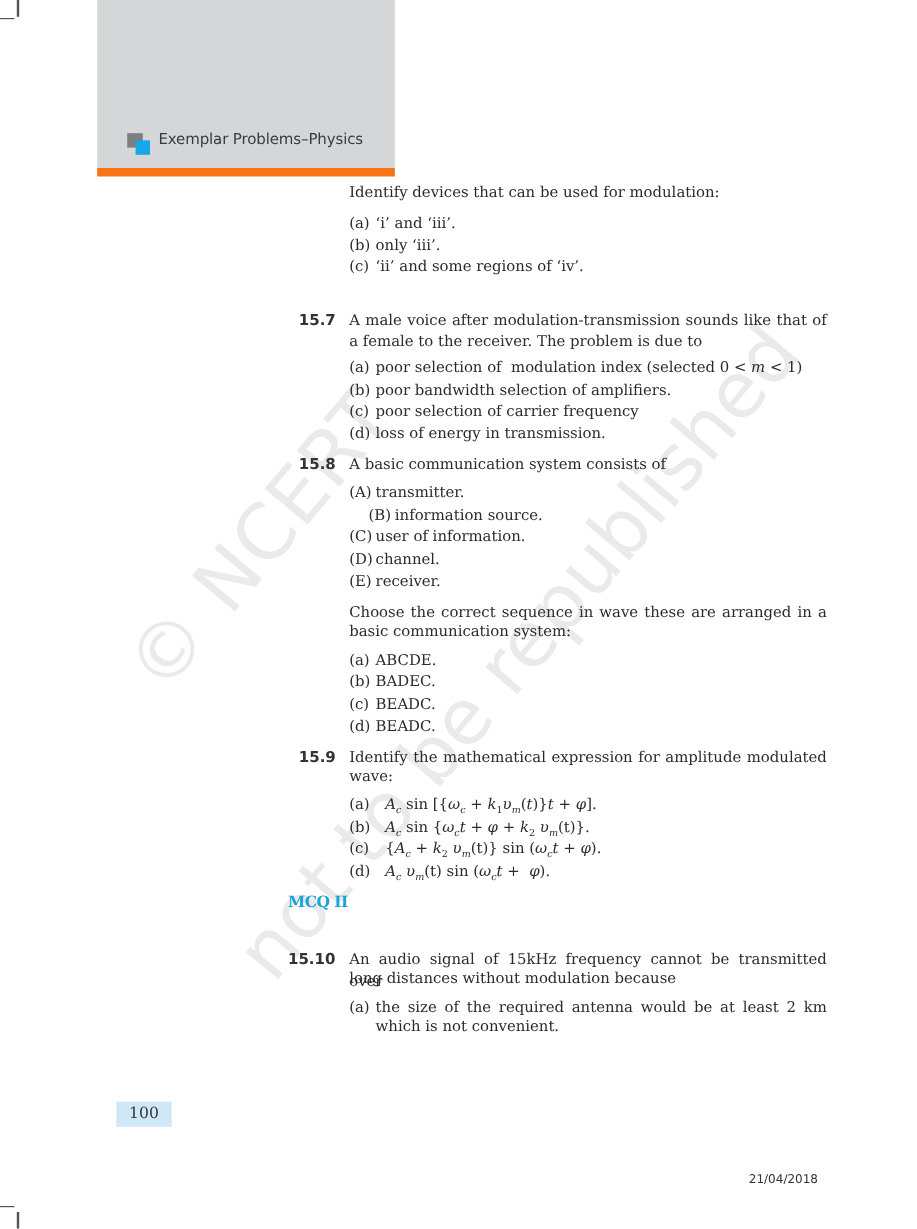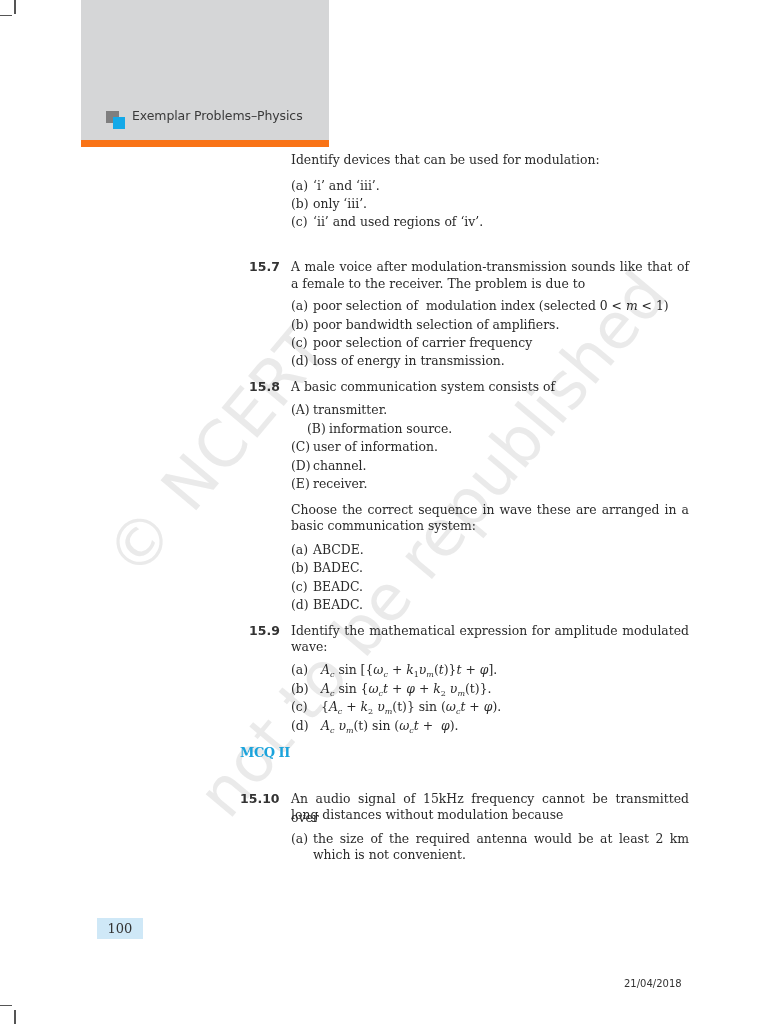--- a/index.html
+++ b/index.html
@@ -166,21 +166,21 @@
 </div>
 
 <div class="watermark">© NCERT</div>
 <div class="watermark2">not to be republished</div>
 
 <div class="content">
 
   <div class="line" style="left:291px;top:151px;">Identify devices that can be used for modulation:</div>
   <div class="line" style="left:291px;top:177px;"><span class="opt-label">(a)</span><span>‘i’ and ‘iii’.</span></div>
   <div class="line" style="left:291px;top:195px;"><span class="opt-label">(b)</span><span>only ‘iii’.</span></div>
-  <div class="line" style="left:291px;top:213px;"><span class="opt-label">(c)</span><span>‘ii’ and used regions of ‘iv’.</span></div>
+  <div class="line" style="left:291px;top:213px;"><span class="opt-label">(c)</span><span>‘ii’ and some regions of ‘iv’.</span></div>
 
   <div class="qnum" style="left:249px;top:258px;">15.7</div>
   <div class="justify" style="left:291px;top:258px;">A male voice after modulation-transmission sounds like that of</div>
   <div class="line" style="left:291px;top:275px;">a female to the receiver. The problem is due to</div>
   <div class="line" style="left:291px;top:297px;"><span class="opt-label">(a)</span><span>poor selection of&nbsp; modulation index (selected 0 &lt; <i class="m">m</i> &lt; 1)</span></div>
   <div class="line" style="left:291px;top:316px;"><span class="opt-label">(b)</span><span>poor bandwidth selection of amplifiers.</span></div>
   <div class="line" style="left:291px;top:334px;"><span class="opt-label">(c)</span><span>poor selection of carrier frequency</span></div>
   <div class="line" style="left:291px;top:352px;"><span class="opt-label">(d)</span><span>loss of energy in transmission.</span></div>
 
   <div class="qnum" style="left:249px;top:378px;">15.8</div>

